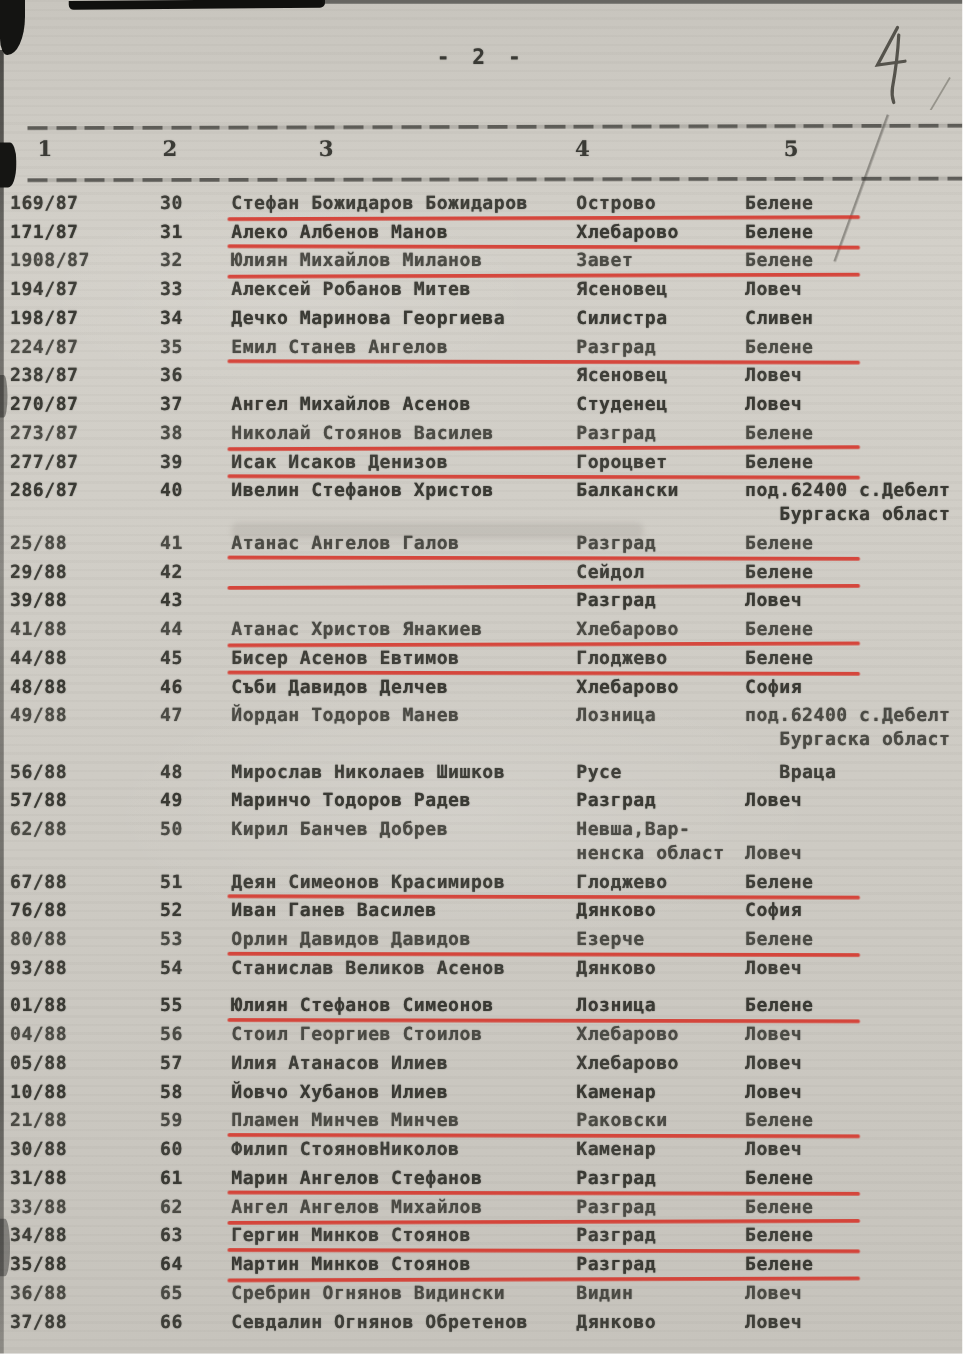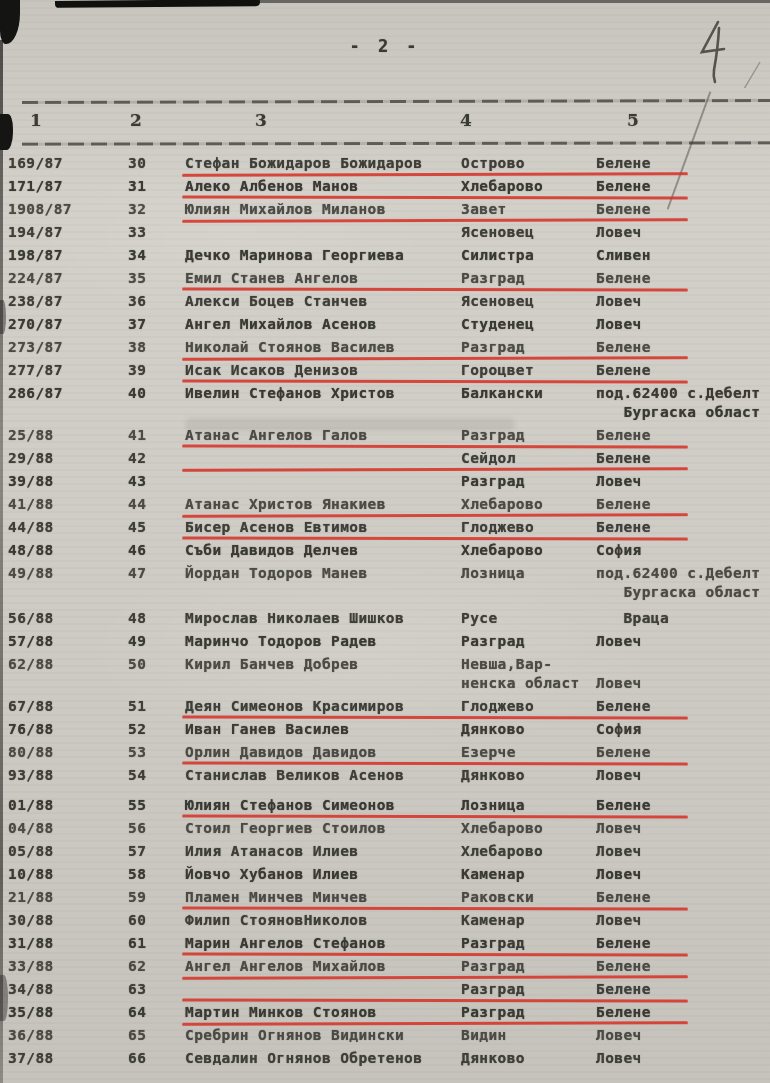--- a/index.html
+++ b/index.html
@@ -119,20 +119,21 @@
         <span class="c1">1908/87</span>
         <span class="c2">32</span>
         <span class="c3">Юлиян Михайлов Миланов</span>
         <span class="c4">Завет</span>
         <span class="c5">Белене</span>
         <div class="redline"></div>
       </div>
       <div class="row">
         <span class="c1">194/87</span>
         <span class="c2">33</span>
+        <span class="c3">Алексей Робанов Митев</span>
         <span class="c4">Ясеновец</span>
         <span class="c5">Ловеч</span>
       </div>
       <div class="row">
         <span class="c1">198/87</span>
         <span class="c2">34</span>
         <span class="c3">Дечко Маринова Георгиева</span>
         <span class="c4">Силистра</span>
         <span class="c5">Сливен</span>
       </div>
@@ -140,21 +141,20 @@
         <span class="c1">224/87</span>
         <span class="c2">35</span>
         <span class="c3">Емил Станев Ангелов</span>
         <span class="c4">Разград</span>
         <span class="c5">Белене</span>
         <div class="redline"></div>
       </div>
       <div class="row">
         <span class="c1">238/87</span>
         <span class="c2">36</span>
-        <span class="c3">Алекси Боцев Станчев</span>
         <span class="c4">Ясеновец</span>
         <span class="c5">Ловеч</span>
       </div>
       <div class="row">
         <span class="c1">270/87</span>
         <span class="c2">37</span>
         <span class="c3">Ангел Михайлов Асенов</span>
         <span class="c4">Студенец</span>
         <span class="c5">Ловеч</span>
       </div>
@@ -343,20 +343,21 @@
         <span class="c1">33/88</span>
         <span class="c2">62</span>
         <span class="c3">Ангел Ангелов Михайлов</span>
         <span class="c4">Разград</span>
         <span class="c5">Белене</span>
         <div class="redline"></div>
       </div>
       <div class="row">
         <span class="c1">34/88</span>
         <span class="c2">63</span>
+        <span class="c3">Гергин Минков Стоянов</span>
         <span class="c4">Разград</span>
         <span class="c5">Белене</span>
         <div class="redline"></div>
       </div>
       <div class="row">
         <span class="c1">35/88</span>
         <span class="c2">64</span>
         <span class="c3">Мартин Минков Стоянов</span>
         <span class="c4">Разград</span>
         <span class="c5">Белене</span>

